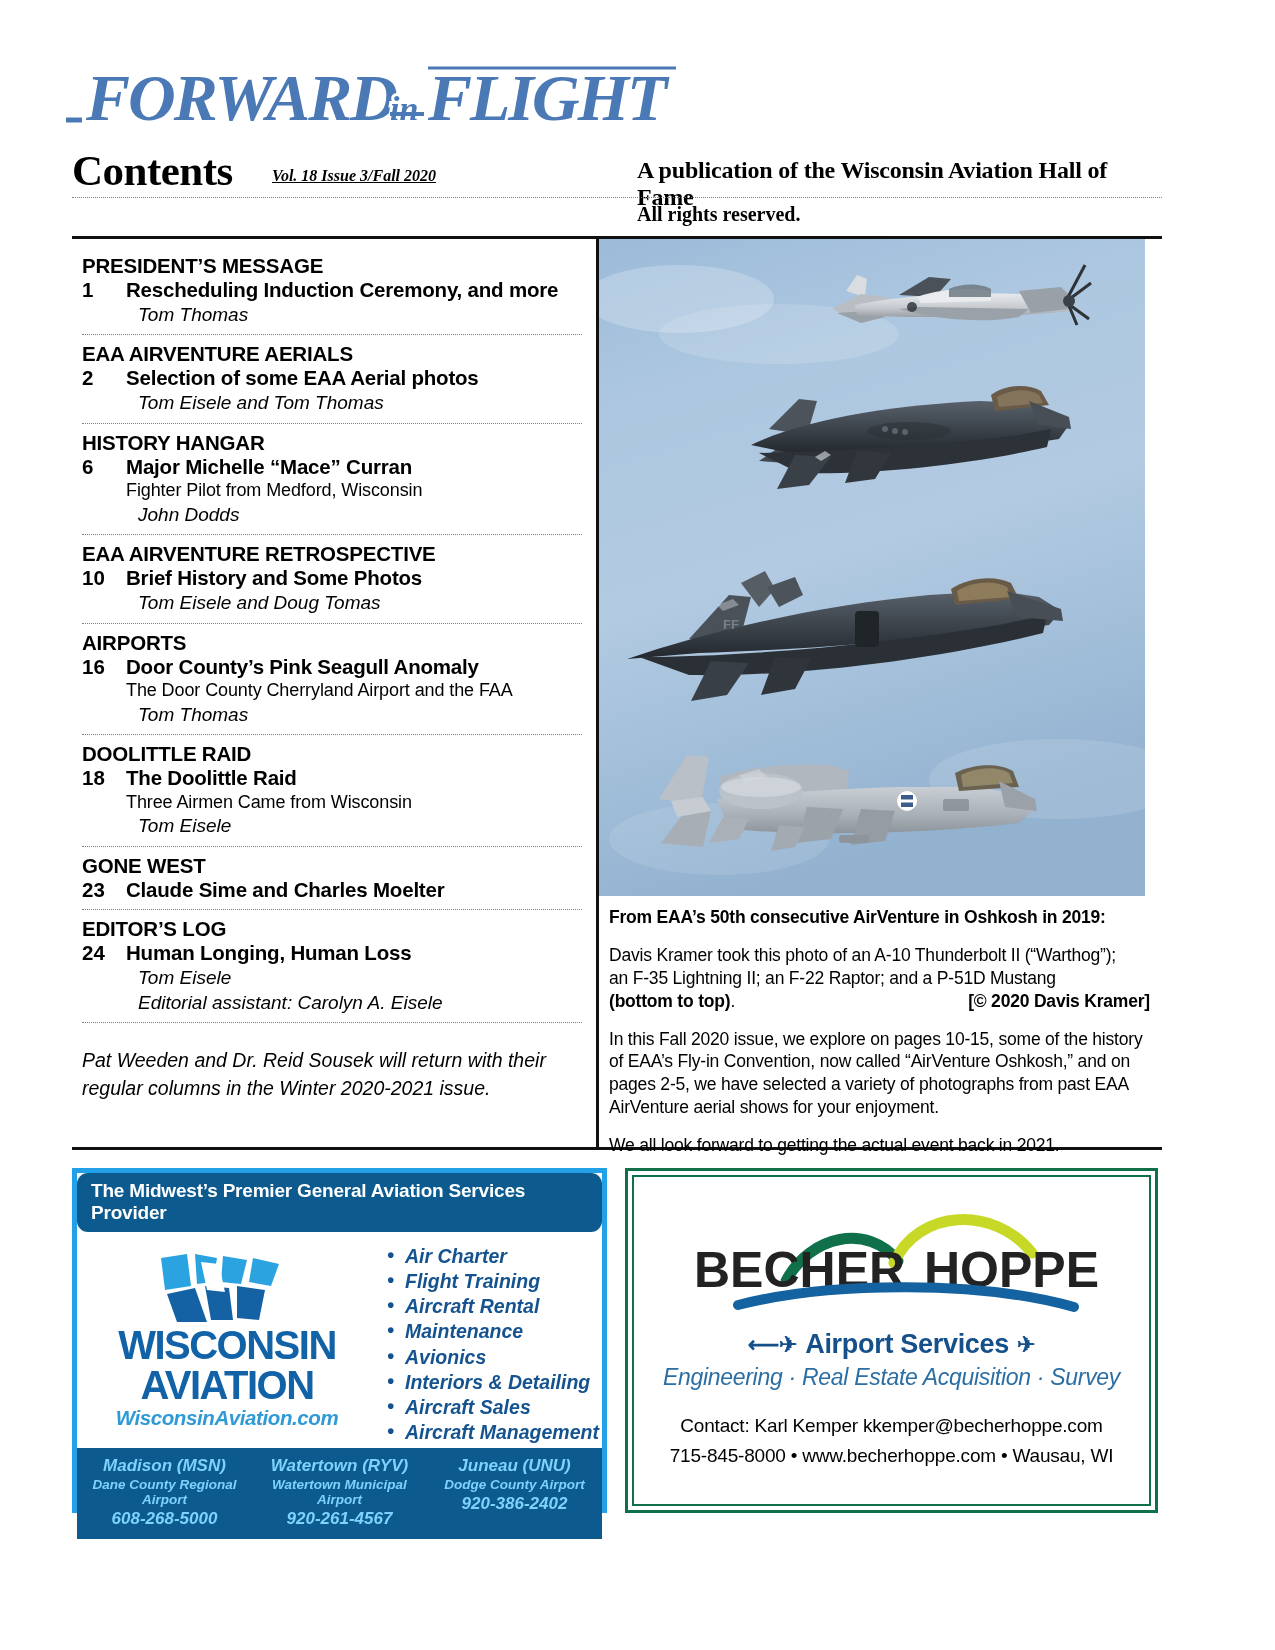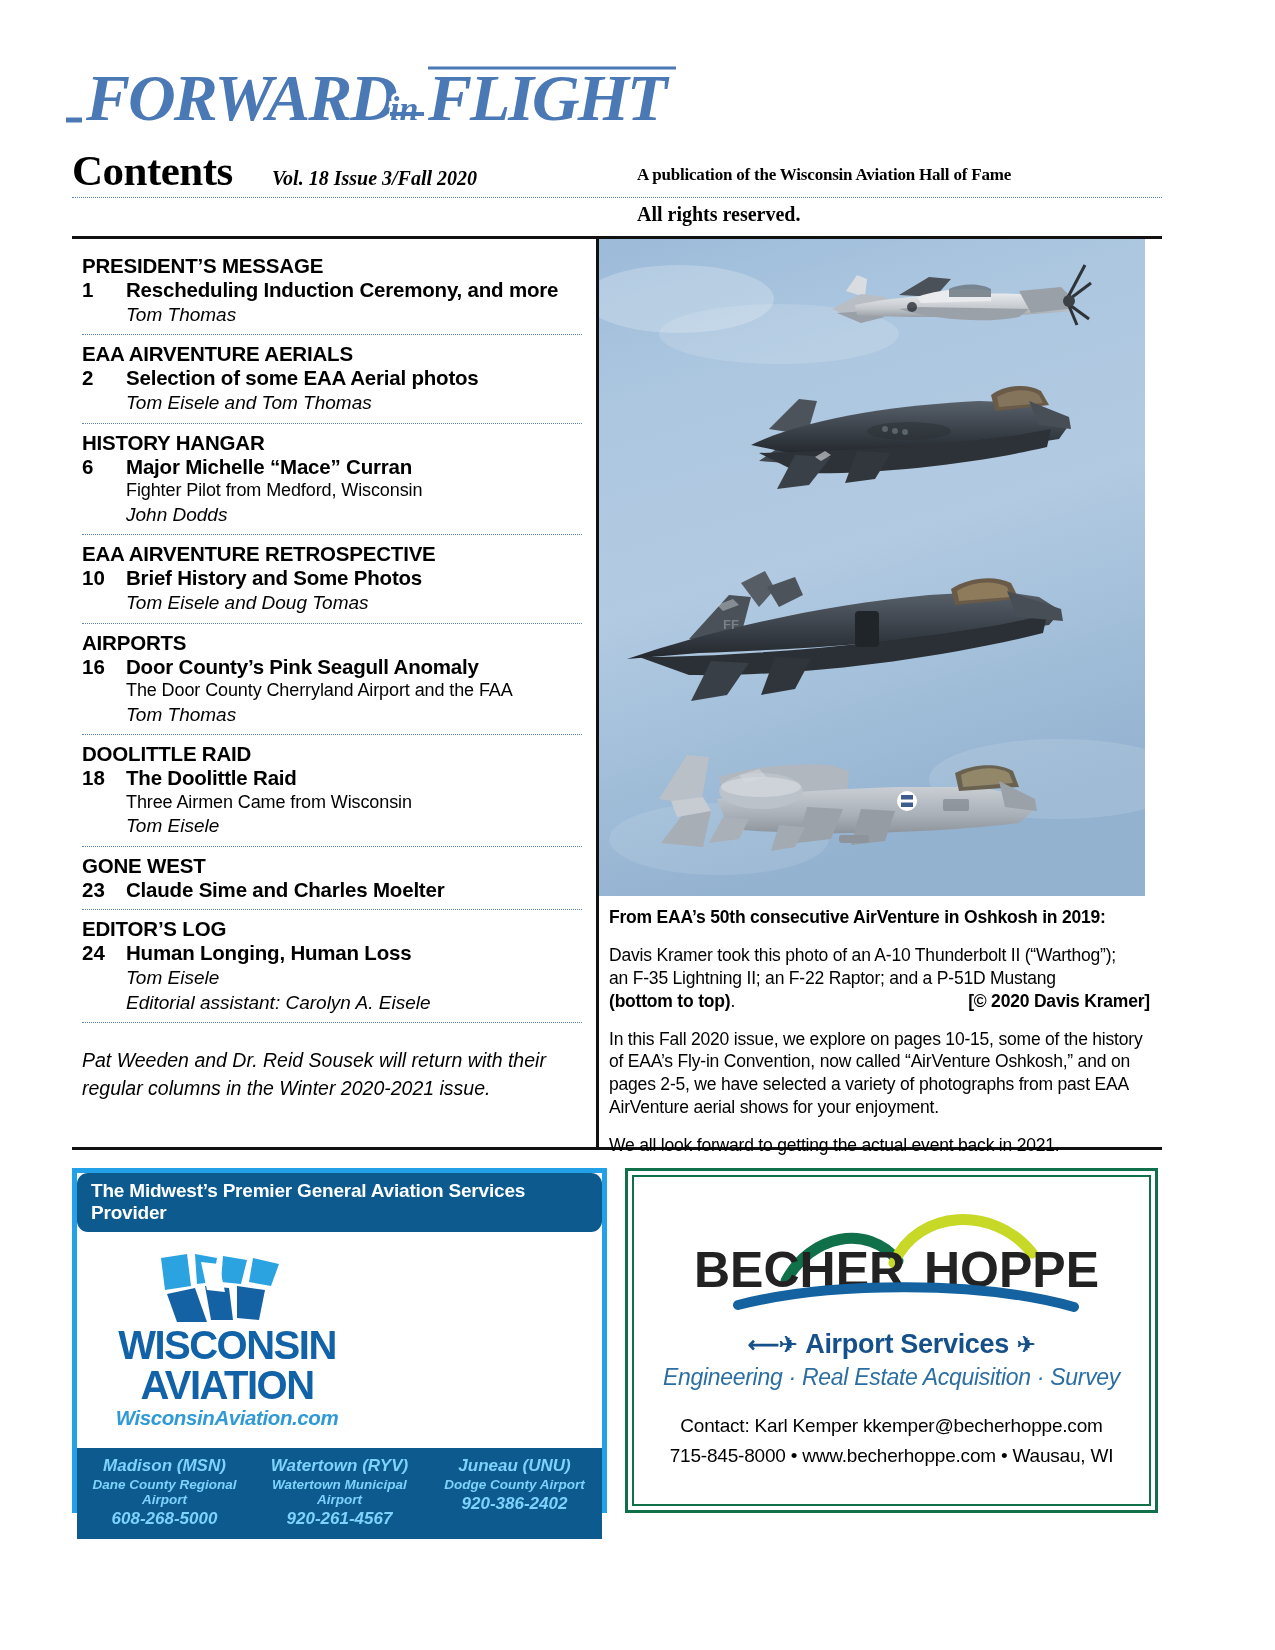--- a/index.html
+++ b/index.html
@@ -27,26 +27,26 @@
   .hdr-row1 { position:relative; height:42px; }
   .contents-word {
     position:absolute; left:0; top:-6px;
     font-family:"Liberation Serif", serif;
     font-weight:bold; font-size:43px; letter-spacing:-0.5px;
     line-height:1;
   }
   .vol-issue {
     position:absolute; left:200px; top:12px;
     font-family:"Liberation Serif", serif;
-    font-style:italic; font-weight:bold; font-size:20px;
+    font-style:italic; font-weight:bold; font-size:16px;text-decoration:underline;
   }
   .pub-line {
-    position:absolute; left:565px; top:10px;
+    position:absolute; left:565px; top:2px;
     font-family:"Liberation Serif", serif;
-    font-weight:bold; font-size:17px;
+    font-weight:bold; font-size:24px;
     letter-spacing:-0.2px;
   }
   .hdr-rule {
     position:absolute; left:72px; top:197px; width:1090px;
     border-top:1.6px dotted #5b86b5;
   }
   .hdr-row2 { position:absolute; left:72px; top:203px; width:1090px; height:30px; }
   .copyright {
     position:absolute; left:4px; top:0;
     font-family:"Liberation Serif", serif;
@@ -87,21 +87,21 @@
     width:44px; flex:0 0 44px;
     font-size:20.5px; font-weight:bold;
   }
   .toc-title {
     font-size:20.5px; font-weight:bold; letter-spacing:-0.2px;
   }
   .toc-sub {
     margin-left:44px; font-size:18px; line-height:1.3; letter-spacing:-0.1px;
   }
   .toc-author {
-    margin-left:44px; font-size:19px; font-style:italic; line-height:1.3;
+    margin-left:56px; font-size:19px; font-style:italic; line-height:1.3;
   }
   .toc-note {
     margin-top:14px; padding-top:10px;
     font-size:19.5px; font-style:italic; line-height:1.42;
   }
   .toc-note-wrap { border-top:1.6px dotted #5b86b5; }
 
   
   .rcol {
     position:absolute; left:527px; top:0; width:563px; height:100%;
@@ -460,20 +460,32 @@
             <path d="M106 6 L132 12 L124 34 L102 30 Z" fill="#2aa3e0"></path>
             <path d="M20 42 L48 36 L60 70 L30 70 Z" fill="#1462a4"></path>
             <path d="M58 34 L82 36 L86 68 L64 68 Z" fill="#1462a4"></path>
             <path d="M90 34 L118 38 L112 68 L90 66 Z" fill="#1462a4"></path>
             <path d="M54 10 L72 12 L78 40 L60 38 Z" fill="#ffffff"></path>
           </svg>
           <div class="wa-name">WISCONSIN</div>
           <div class="wa-name">AVIATION</div>
           <div class="wa-url">WisconsinAviation.com</div>
         </div>
+        <div class="wa-right">
+          <ul class="wa-services">
+            <li>Air Charter</li>
+            <li>Flight Training</li>
+            <li>Aircraft Rental</li>
+            <li>Maintenance</li>
+            <li>Avionics</li>
+            <li>Interiors &amp; Detailing</li>
+            <li>Aircraft Sales</li>
+            <li>Aircraft Management</li>
+          </ul>
+        </div>
       </div>
       <div class="wa-footer">
         <div class="wa-loc">
           <div class="l1">Madison (MSN)</div>
           <div class="l2">Dane County Regional Airport</div>
           <div class="l3">608-268-5000</div>
         </div>
         <div class="wa-loc">
           <div class="l1">Watertown (RYV)</div>
           <div class="l2">Watertown Municipal Airport</div>

